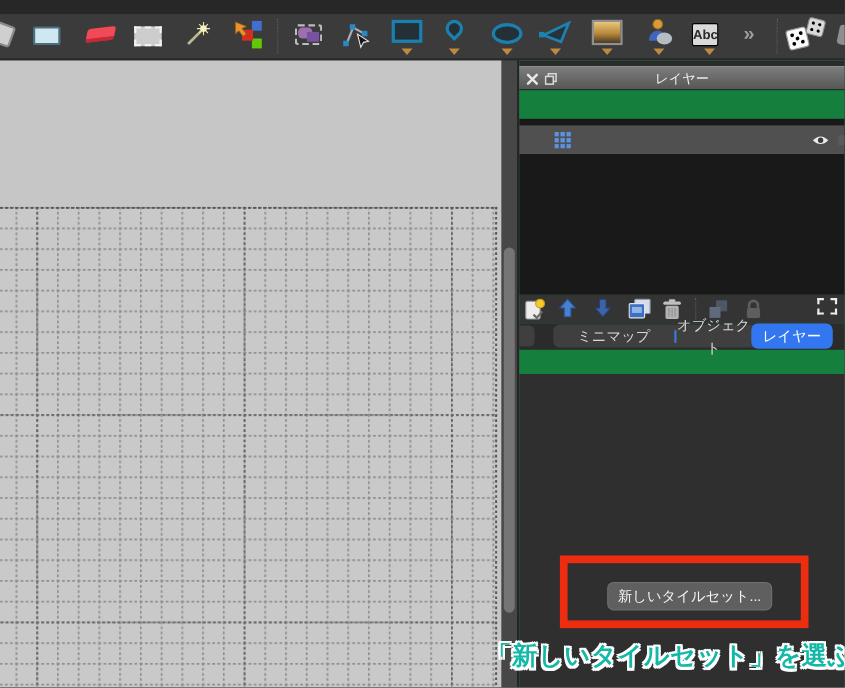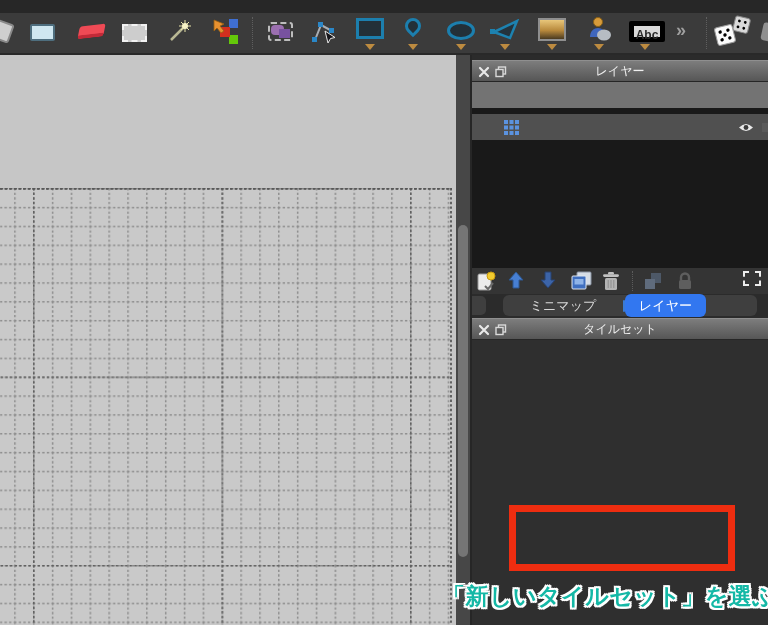--- a/index.html
+++ b/index.html
@@ -17,34 +17,34 @@
   .i-shapefill { left:30px; top:11px; width:25px; height:17px; background:#cfe7f0; border:2.5px solid #4e6e7e; border-radius:2px; }
   .i-eraser { left:79px; top:12px; width:25px; height:13px; background:#ef4a55; border-bottom:4px solid #c22a38; border-radius:3px; transform:skewX(-18deg) rotate(-7deg); }
   .i-rectsel { left:122px; top:11px; width:25px; height:18px; background:#cdcdcd; border:2px dashed #f2f2f2; }
   .i-objsel { left:268px; top:9px; width:25px; height:19px; border:2px dashed #bdbdbd; border-radius:3px; }
   .i-objsel::before { content:""; position:absolute; left:1px; top:1px; width:13px; height:10px; background:#9b6fb0; border-radius:4px; }
   .i-objsel::after { content:""; position:absolute; right:1px; bottom:1px; width:11px; height:9px; background:#7852a0; }
   .i-insrect { left:356px; top:5px; width:28px; height:21px; background:#233038; border:3px solid #1c7fae; }
   .i-inspoint { left:405px; top:5px; width:16px; height:16px; background:#233038; border:3px solid #1c7fae; border-radius:50% 50% 50% 0; transform:rotate(-45deg); }
   .i-insellipse { left:447px; top:8px; width:28px; height:19px; background:#233038; border:3px solid #1c7fae; border-radius:50%; }
   .i-instile { left:538px; top:5px; width:28px; height:23px; border:2px solid #8f8f8f; background:linear-gradient(180deg,#e8c67a,#b8893c 55%,#4a3a20); }
-  .i-instext { left:629px; top:8px; width:36px; height:21px; background:#d9d9d9; border:5px solid #000000; border-radius:2px; color:#2a2a2a; font-weight:bold; font-size:12px; text-align:center; line-height:19px; }
+  .i-instext { left:629px; top:8px; width:24px; height:21px; background:#d9d9d9; border:1px solid #000000; border-radius:2px; color:#2a2a2a; font-weight:bold; font-size:12px; text-align:center; line-height:19px; }
   .i-overflow { left:676px; top:7px; font-size:18px; font-weight:bold; color:#9e9e9e; }
   .i-partialright { left:762px; top:10px; width:12px; height:18px; background:#8f8f8f; border-radius:3px; transform:rotate(12deg); }
 
   
   .canvas { position:absolute; left:0; top:55px; width:456px; height:570px; background:#c6c6c6; }
   .grid-svg { position:absolute; left:0; top:133px; }
 
   .vscroll { position:absolute; left:456px; top:55px; width:14px; height:570px; background:#474747; }
   .vthumb { position:absolute; left:2px; top:170px; width:10px; height:332px; background:#757575; border-radius:5px; }
   .divider { position:absolute; left:470px; top:55px; width:2px; height:570px; background:#262626; }
 
   
-  .rpanel { position:absolute; left:472px; top:55px; width:296px; height:570px; background:#737373; overflow:hidden; }
+  .rpanel { position:absolute; left:472px; top:55px; width:296px; height:570px; background:#15803d; overflow:hidden; }
   .rp-strip { position:absolute; left:0; top:0; width:296px; height:5px; background:#2b2b2b; }
   .phead { position:absolute; left:0; width:296px; height:22px; background:linear-gradient(180deg,#7d7d7d,#565656); border-top:1px solid #8f8f8f; border-bottom:1px solid #262626; }
   .phead .ptitle { display:block; text-align:center; line-height:21px; font-size:12px; color:#efefef; }
   .icon-close, .icon-float { position:absolute; top:5px; width:12px; height:12px; }
   .icon-close { left:6px; } .icon-float { left:23px; }
 
   .oprow { position:absolute; left:0; top:27px; width:296px; height:26px; background:#3d3d3d; }
   .oplabel { position:absolute; left:3px; top:4px; font-size:13.5px; color:#ededed; }
   .slider-track { position:absolute; left:60px; top:10px; width:228px; height:5px; border-radius:2.5px; background:#2c6ae4; }
   .slider-handle { position:absolute; left:279px; top:3px; width:15px; height:15px; border-radius:50%; background:#c6c6c6; border:1px solid #8a8a8a; }
@@ -245,32 +245,24 @@
         <rect x="2" y="9" width="12" height="9" rx="1.5" fill="#6c6c6c"></rect>
       </svg>
       <div class="lbtn i-highlight"></div>
     </div>
 
     <div class="tabrow">
       <div class="tabstub"></div>
       <div class="tabbar">
         <div class="tab t1">ミニマップ</div>
         <div class="tabsep"></div>
+        <div class="tab t2">オブジェクト</div>
         <div class="tab active">レイヤー</div>
       </div>
     </div>
 
-    <div class="phead" style="top:263px">
-      <svg class="icon-close" width="12" height="12">
-        <path d="M2 2 L10 10 M10 2 L2 10" stroke="#e8e8e8" stroke-width="2.2" stroke-linecap="round"></path>
-      </svg>
-      <svg class="icon-float" width="12" height="12">
-        <rect x="3.5" y="1" width="7" height="7" fill="none" stroke="#d9d9d9" stroke-width="1.4"></rect>
-        <rect x="1" y="3.5" width="7" height="7" fill="#5a5a5a" stroke="#d9d9d9" stroke-width="1.4"></rect>
-      </svg>
-      <span class="ptitle">タイルセット</span>
-    </div>
     <div class="tsbody"></div>
   </div>
 
+  <div class="newts-btn">新しいタイルセット...</div>
   <div class="redbox"></div>
   <div class="annotation">「新しいタイルセット」を選ぶ</div>
 </div>
 
 </body></html>

